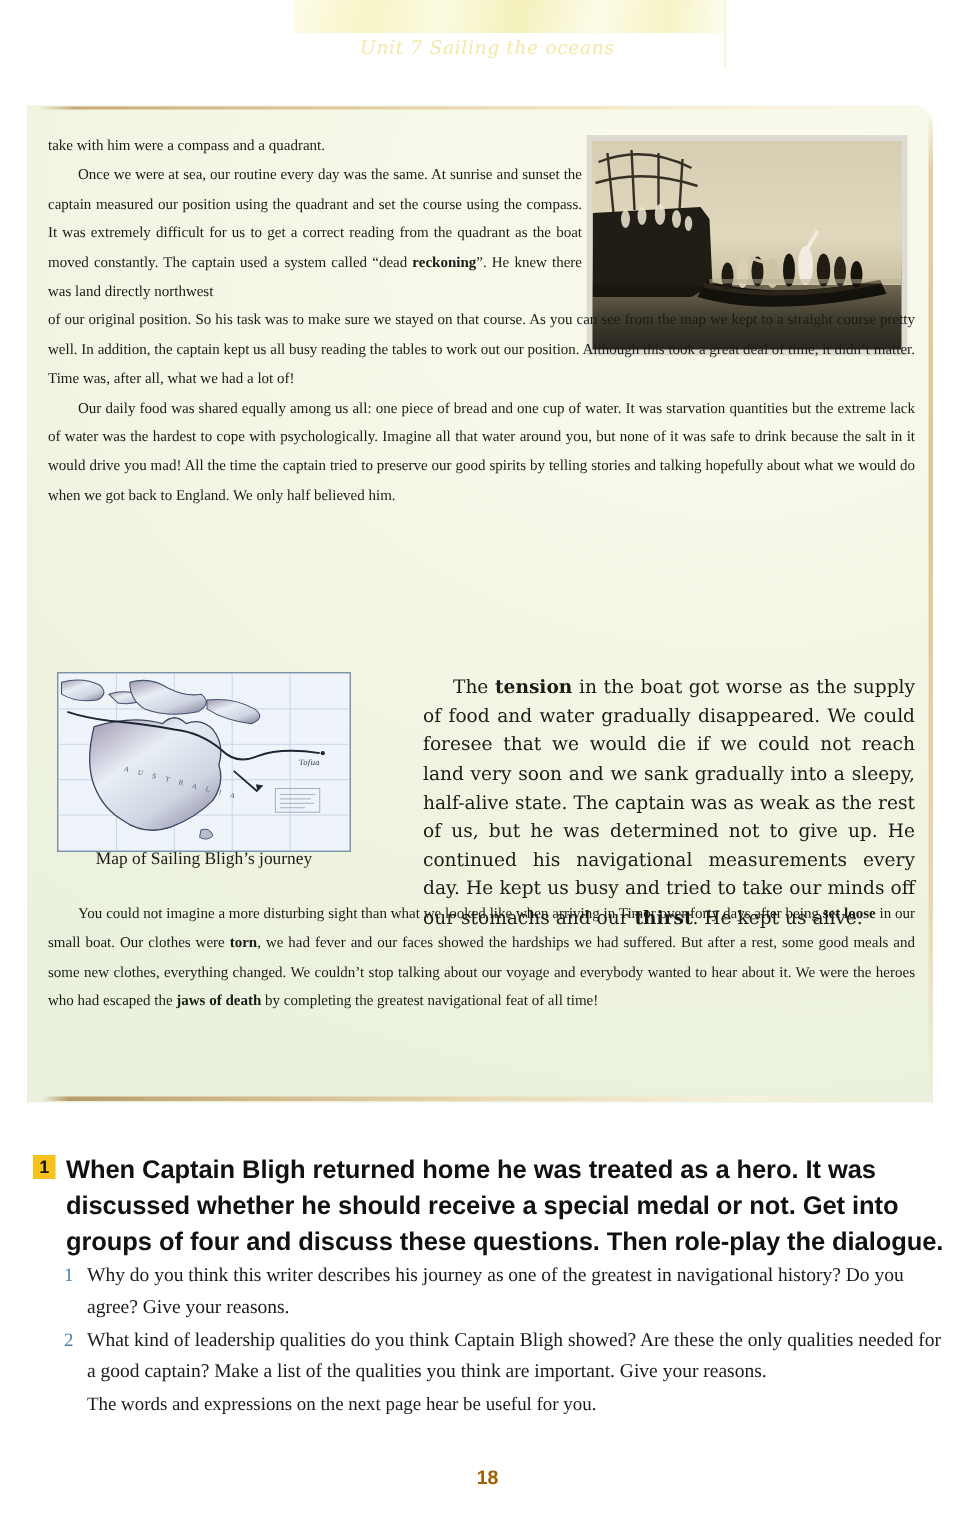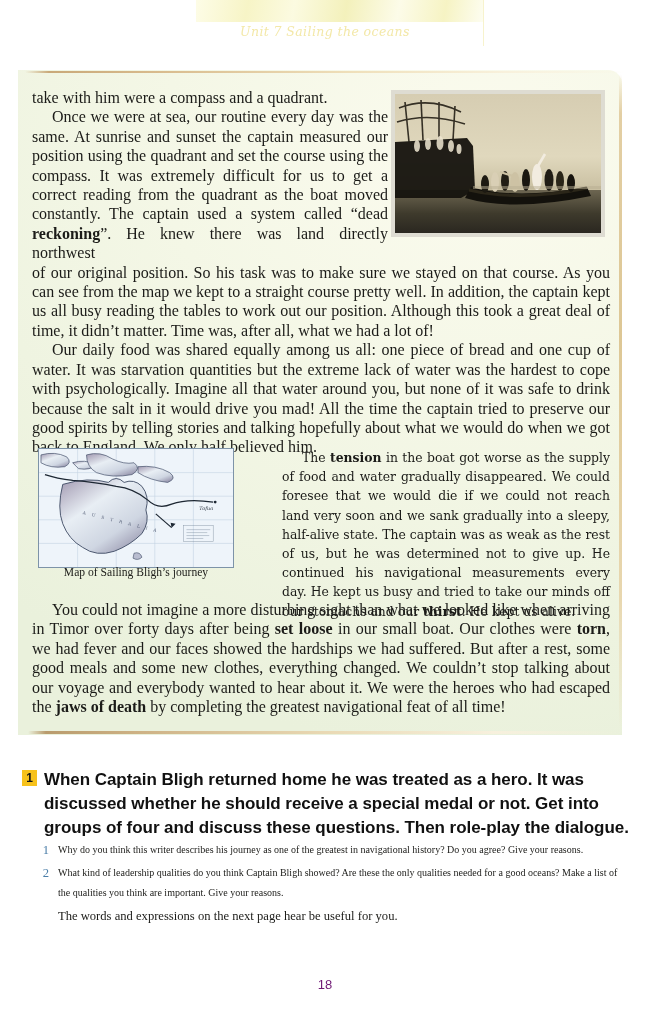--- a/index.html
+++ b/index.html
@@ -91,21 +91,21 @@
       #e8d7af 80%, rgba(255,255,255,0) 100%);
     border-radius: 2px;
   }
 
   
   .passage {
     position: absolute;
     left: 32px;
     top: 88px;
     width: 578px;
-    font-size: 16px;
+    font-size: 10px;
     line-height: 19.4px;
     color: #1b1b18;
     text-align: justify;
   }
   .passage p { margin: 0; }
   .p-indent { text-indent: 20px; }
   .tight-col { width: 356px; }    
   .humanist {
     font-family: "DejaVu Serif", serif;
     font-size: 12.4px;
@@ -209,42 +209,42 @@
   }
   .sub-num {
     flex: 0 0 auto;
     width: 9px;
     text-align: right;
     color: #4b7ea8;
     font-size: 12.6px;
     line-height: 20.5px;
   }
   .sub-body {
-    font-size: 10px;
+    font-size: 13px;
     line-height: 20.5px;
     color: #1b1b18;
     text-align: left;
   }
   .sub-note {
     margin-left: 18px;
     font-size: 12.6px;
     line-height: 20.5px;
     color: #1b1b18;
   }
 
   .page-number {
     position: absolute;
     left: 0;
     top: 977px;
     width: 650px;
     text-align: center;
     font-family: "Liberation Sans", sans-serif;
-    font-weight: normal;
+    font-weight: bold;
     font-size: 13px;
-    color: #701a75;
+    color: #a16207;
   }
 </style>
 </head>
 <body>
 
 <div class="top-band"></div>
 <div class="band-edge"></div>
 <div class="unit-title">Unit 7 Sailing the oceans</div>
 
 <div class="passage-panel"></div>
@@ -394,18 +394,18 @@
   </div>
 </div>
 
 <div class="sub-list">
   <div class="sub-item">
     <div class="sub-num">1</div>
     <div class="sub-body">Why do you think this writer describes his journey as one of the greatest in navigational history? Do you agree? Give your reasons.</div>
   </div>
   <div class="sub-item">
     <div class="sub-num">2</div>
-    <div class="sub-body">What kind of leadership qualities do you think Captain Bligh showed? Are these the only qualities needed for a good oceans? Make a list of the qualities you think are important. Give your reasons.</div>
+    <div class="sub-body">What kind of leadership qualities do you think Captain Bligh showed? Are these the only qualities needed for a good captain? Make a list of the qualities you think are important. Give your reasons.</div>
   </div>
   <div class="sub-note">The words and expressions on the next page hear be useful for you.</div>
 </div>
 
 <div class="page-number">18</div>
 
 </body></html>

